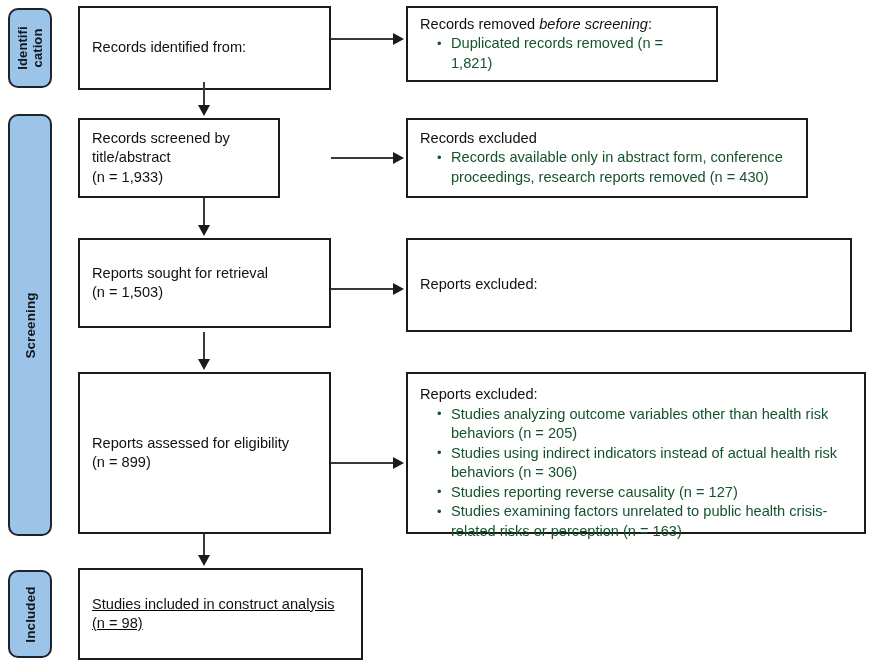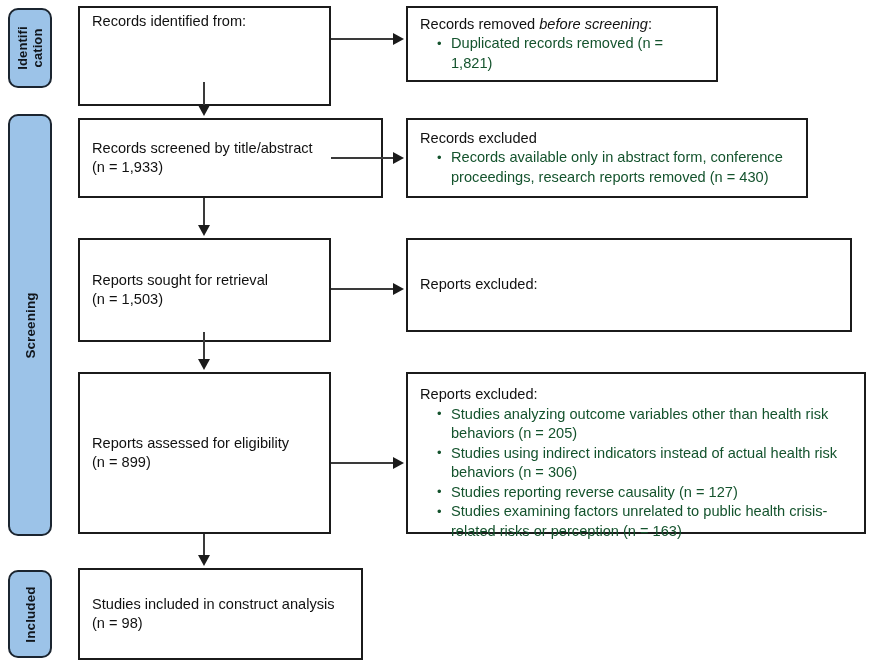--- a/index.html
+++ b/index.html
@@ -119,40 +119,40 @@
   </div>
 
   <div class="stage-band" style="left:8px; top:114px; width:44px; height:422px;">
     <div class="stage-label">Screening</div>
   </div>
 
   <div class="stage-band" style="left:8px; top:570px; width:44px; height:88px;">
     <div class="stage-label">Included</div>
   </div>
 
-  <div class="flow-box" style="left:78px; top:6px; width:253px; height:100px;justify-content:space-between;">
+  <div class="flow-box" style="left:78px; top:6px; width:253px; height:84px;">
     <div class="box-line">Records identified from:</div>
   </div>
 
-  <div class="flow-box" style="left:78px; top:118px; width:305px; height:80px;">
+  <div class="flow-box" style="left:78px; top:118px; width:202px; height:80px;">
     <div class="box-line">Records screened by title/abstract</div>
     <div class="box-line">(n = 1,933)</div>
   </div>
 
-  <div class="flow-box" style="left:78px; top:238px; width:253px; height:104px;">
+  <div class="flow-box" style="left:78px; top:238px; width:253px; height:90px;">
     <div class="box-line">Reports sought for retrieval</div>
     <div class="box-line">(n = 1,503)</div>
   </div>
 
   <div class="flow-box" style="left:78px; top:372px; width:253px; height:162px;">
     <div class="box-line">Reports assessed for eligibility</div>
     <div class="box-line">(n = 899)</div>
   </div>
 
-  <div class="flow-box" style="left:78px; top:568px; width:285px; height:92px;">
+  <div class="flow-box" style="left:78px; top:568px; width:285px; height:92px;text-decoration:underline;">
     <div class="box-line">Studies included in construct analysis</div>
     <div class="box-line">(n = 98)</div>
   </div>
 
   <div class="flow-box" style="left:406px; top:6px; width:312px; height:76px;">
     <div class="box-line"><span>Records removed </span><em>before screening</em><span>:</span></div>
     <ul class="bullets">
       <li>Duplicated records removed (n = 1,821)</li>
     </ul>
   </div>

